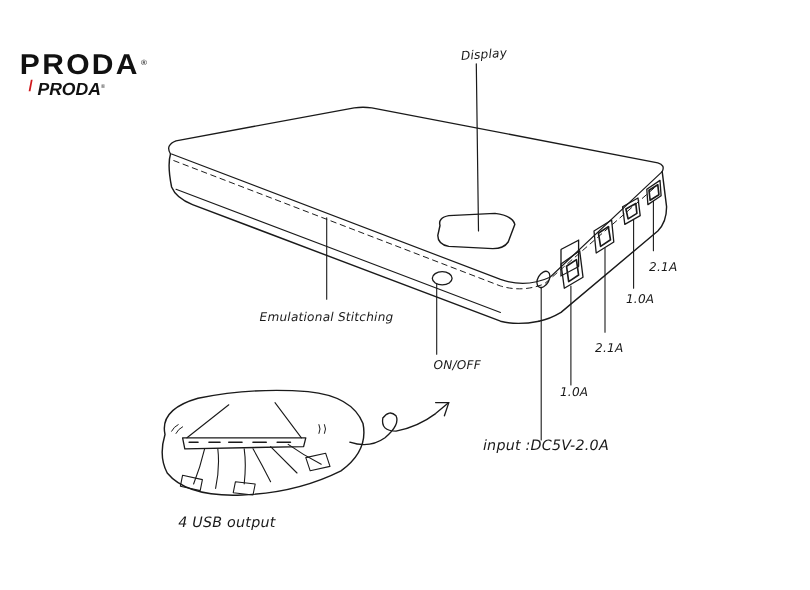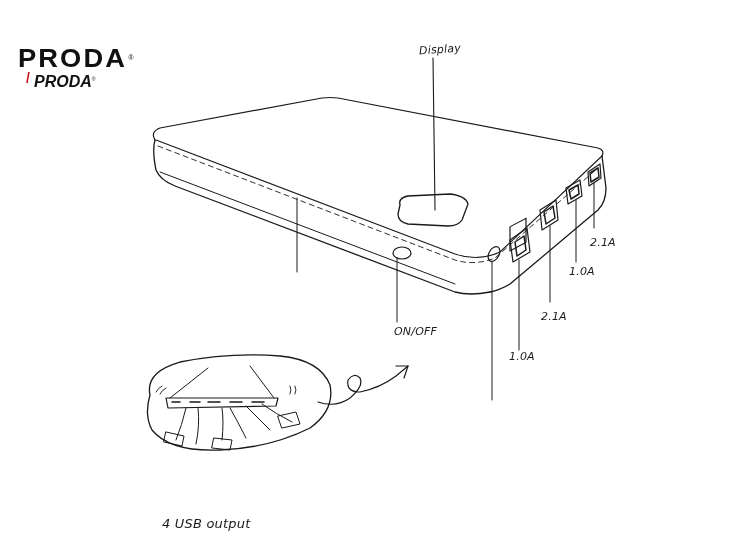--- a/index.html
+++ b/index.html
@@ -76,20 +76,22 @@
     <path d="M172 402 L180 402 M190 402 L200 402 M208 402 L220 402 M230 402 L242 402 M252 402 L264 402" stroke-width="1.5"></path>
     <path d="M186 408 Q182 425 176 440 M198 408 Q200 425 196 444 M222 408 Q224 422 222 440 M230 408 Q238 422 246 438 M246 406 Q258 418 270 430 M262 404 Q276 414 292 422" stroke-width="1"></path>
     <path d="M166 432 L184 436 L182 446 L164 442 Z M214 438 L232 440 L230 450 L212 448 Z M278 416 L296 412 L300 424 L282 428 Z" stroke-width="1"></path>
     <path d="M156 392 Q158 388 162 386 M160 394 Q162 390 166 388 M290 386 Q292 390 290 394 M295 386 Q297 390 295 394" stroke-width="0.9"></path>
 
     <path d="M318 402 Q336 408 350 398 Q364 386 360 378 Q354 372 348 380 Q346 392 360 392 Q380 388 396 376 L408 366" stroke-width="1.2"></path>
     <path d="M396 366 L408 366 L404 378" stroke-width="1.2"></path>
   </svg>
 
   <div class="label md" style="left:419px; top:43px; transform:rotate(-4deg);">Display</div>
+  <div class="label md" style="left:236px; top:282px;">Emulational Stitching</div>
   <div class="label md" style="left:394px; top:325px;">ON/OFF</div>
+  <div class="label lg" style="left:439px; top:398px;">input :DC5V-2.0A</div>
   <div class="label md" style="left:509px; top:350px;">1.0A</div>
   <div class="label md" style="left:541px; top:310px;">2.1A</div>
   <div class="label md" style="left:569px; top:265px;">1.0A</div>
   <div class="label md" style="left:590px; top:236px;">2.1A</div>
-  <div class="label lg" style="left:162px; top:468px;margin-top:48px;">4 USB output</div>
+  <div class="label lg" style="left:162px; top:468px;">4 USB output</div>
 
 </div>
 
 </body></html>

